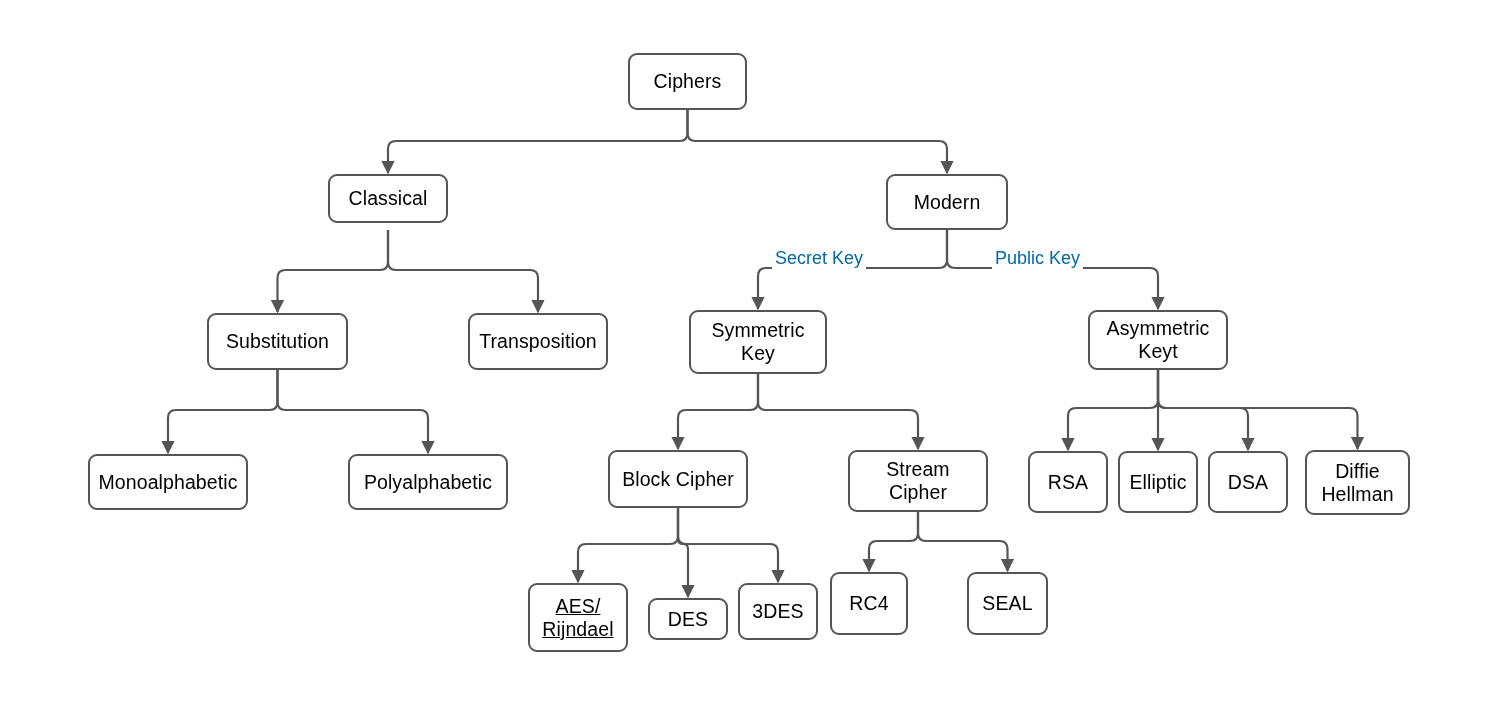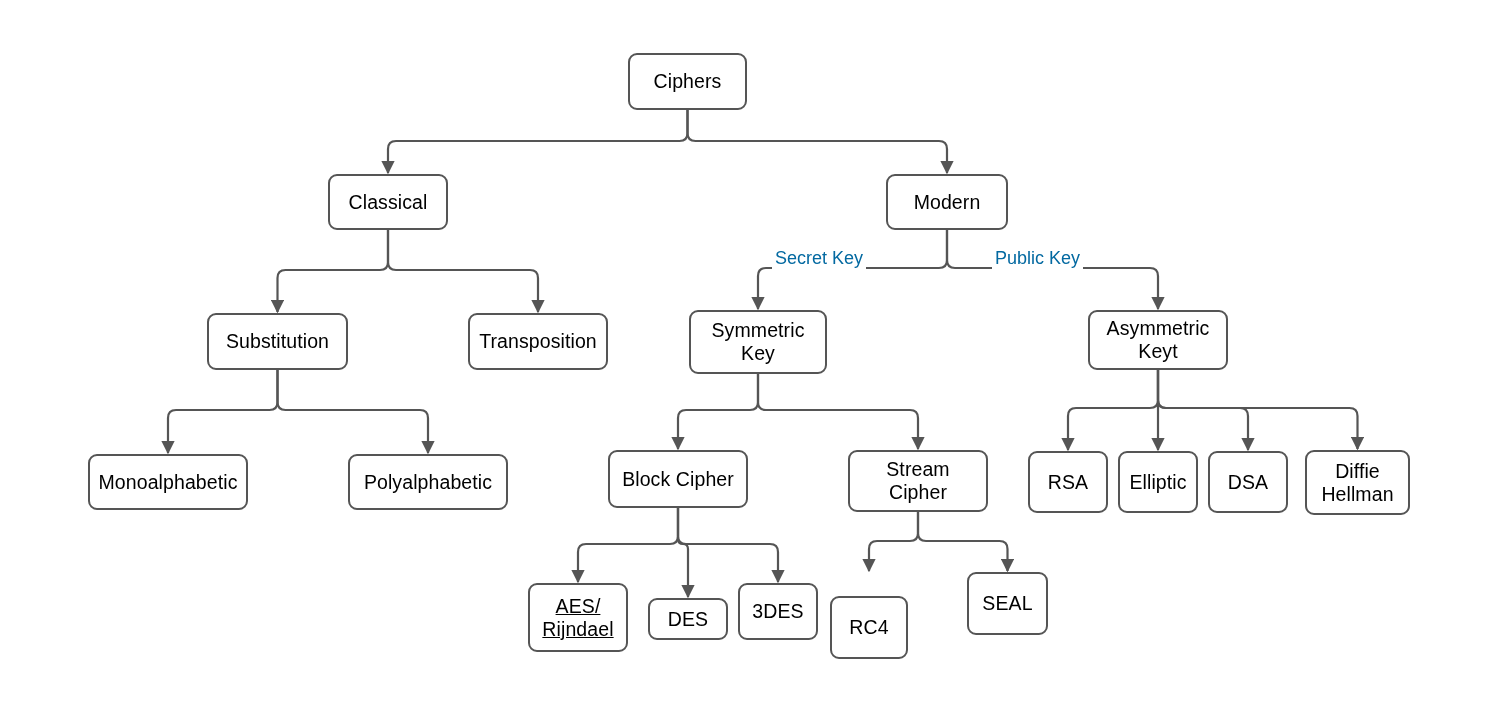--- a/index.html
+++ b/index.html
@@ -80,21 +80,21 @@
         <path d="M 678 508 L 678 536 Q 678 544 670 544 L 586 544 Q 578 544 578 552 L 578 582" marker-end="url(#arrow)"></path>
         <path d="M 678 508 L 678 539 Q 678 544 683 544 L 683 544 Q 688 544 688 549 L 688 597" marker-end="url(#arrow)"></path>
         <path d="M 678 508 L 678 536 Q 678 544 686 544 L 770 544 Q 778 544 778 552 L 778 582" marker-end="url(#arrow)"></path>
         <path d="M 918 512 L 918 533 Q 918 541 910 541 L 877 541 Q 869 541 869 549 L 869 571" marker-end="url(#arrow)"></path>
         <path d="M 918 512 L 918 533 Q 918 541 926 541 L 999.5 541 Q 1007.5 541 1007.5 549 L 1007.5 571" marker-end="url(#arrow)"></path>
       </g>
   </svg>
 
   <div id="nodes-layer">
       <div class="node" style="left: 628px; top: 53px; width: 119px; height: 57px;">Ciphers</div>
-      <div class="node" style="left: 328px; top: 174px; width: 120px; height: 56px;">Classical</div>
+      <div class="node" style="left: 328px; top: 174px; width: 120px; height: 49px;">Classical</div>
       <div class="node" style="left: 886px; top: 174px; width: 122px; height: 56px;">Modern</div>
       <div class="node" style="left: 207px; top: 313px; width: 141px; height: 57px;">Substitution</div>
       <div class="node" style="left: 468px; top: 313px; width: 140px; height: 57px;">Transposition</div>
       <div class="node" style="left: 689px; top: 310px; width: 138px; height: 64px;">Symmetric
 Key</div>
       <div class="node" style="left: 1088px; top: 310px; width: 140px; height: 60px;">Asymmetric
 Keyt</div>
       <div class="node" style="left: 88px; top: 454px; width: 160px; height: 56px;">Monoalphabetic</div>
       <div class="node" style="left: 348px; top: 454px; width: 160px; height: 56px;">Polyalphabetic</div>
       <div class="node" style="left: 608px; top: 450px; width: 140px; height: 58px;">Block Cipher</div>
@@ -102,20 +102,20 @@
 Cipher</div>
       <div class="node" style="left: 1028px; top: 451px; width: 80px; height: 62px;">RSA</div>
       <div class="node" style="left: 1118px; top: 451px; width: 80px; height: 62px;">Elliptic</div>
       <div class="node" style="left: 1208px; top: 451px; width: 80px; height: 62px;">DSA</div>
       <div class="node" style="left: 1305px; top: 450px; width: 105px; height: 65px;">Diffie
 Hellman</div>
       <div class="node" style="left: 528px; top: 583px; width: 100px; height: 69px; text-decoration: underline;">AES/
 Rijndael</div>
       <div class="node" style="left: 648px; top: 598px; width: 80px; height: 42px;">DES</div>
       <div class="node" style="left: 738px; top: 583px; width: 80px; height: 57px;">3DES</div>
-      <div class="node" style="left: 830px; top: 572px; width: 78px; height: 63px; margin-top: 24px;">RC4</div>
+      <div class="node" style="left: 830px; top: 572px; width: 78px; height: 63px;">RC4</div>
       <div class="node" style="left: 967px; top: 572px; width: 81px; height: 63px;">SEAL</div>
     </div>
   <div id="labels-layer">
       <div class="edge-label" style="left: 772px; top: 249px;">Secret Key</div>
       <div class="edge-label" style="left: 992px; top: 249px;">Public Key</div>
     </div>
 </div>
 
 </body></html>

